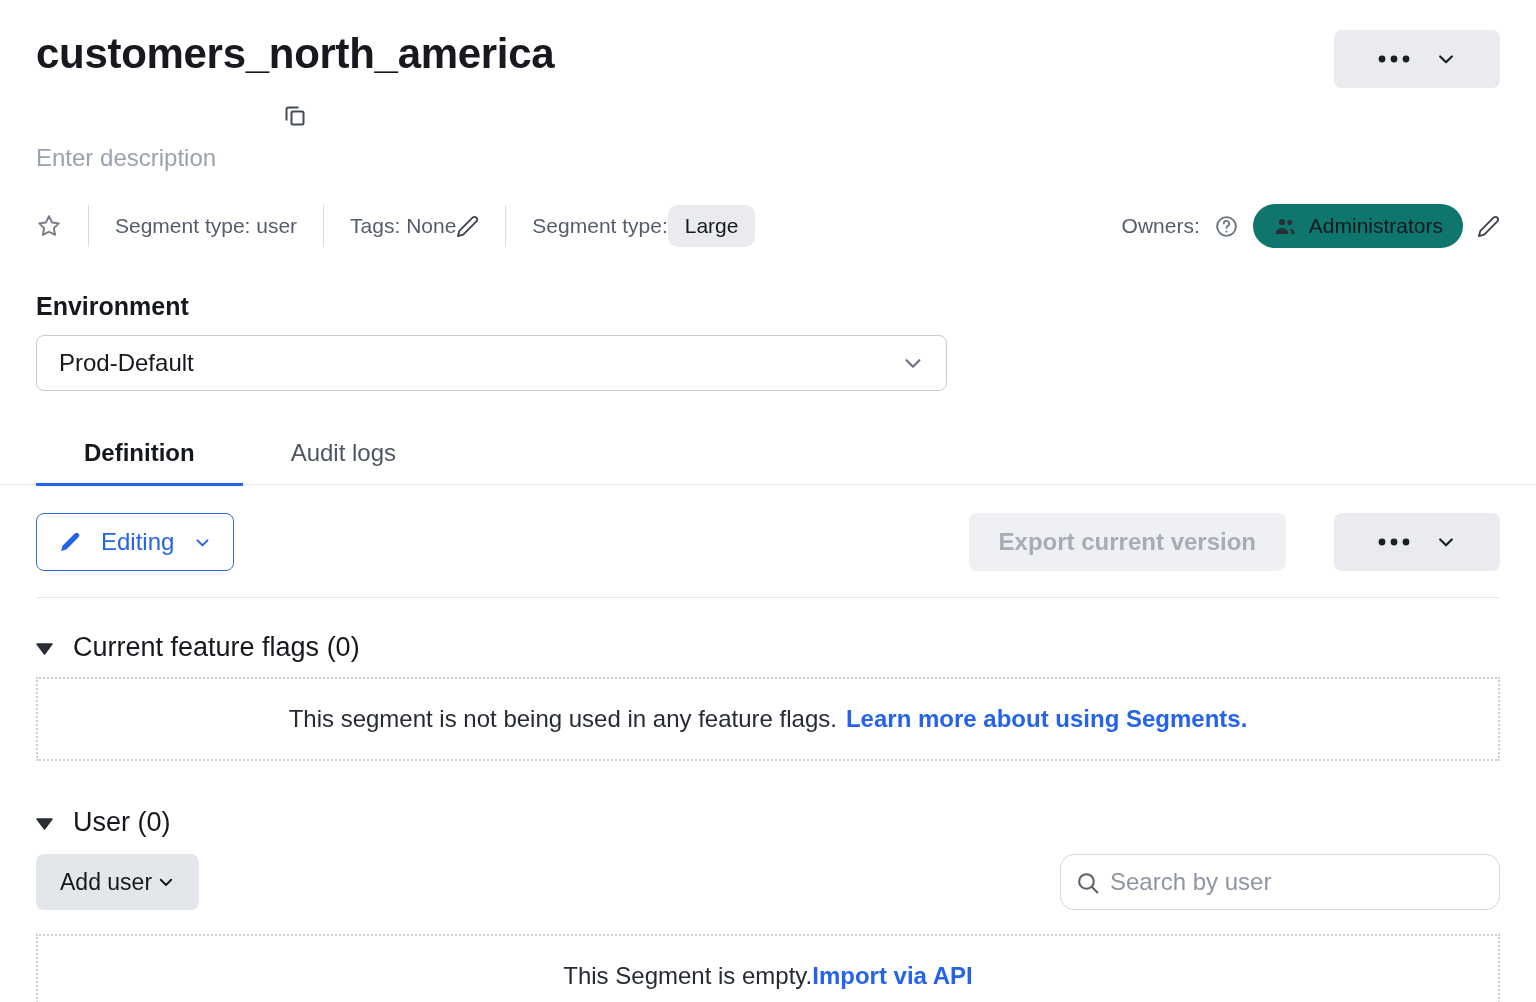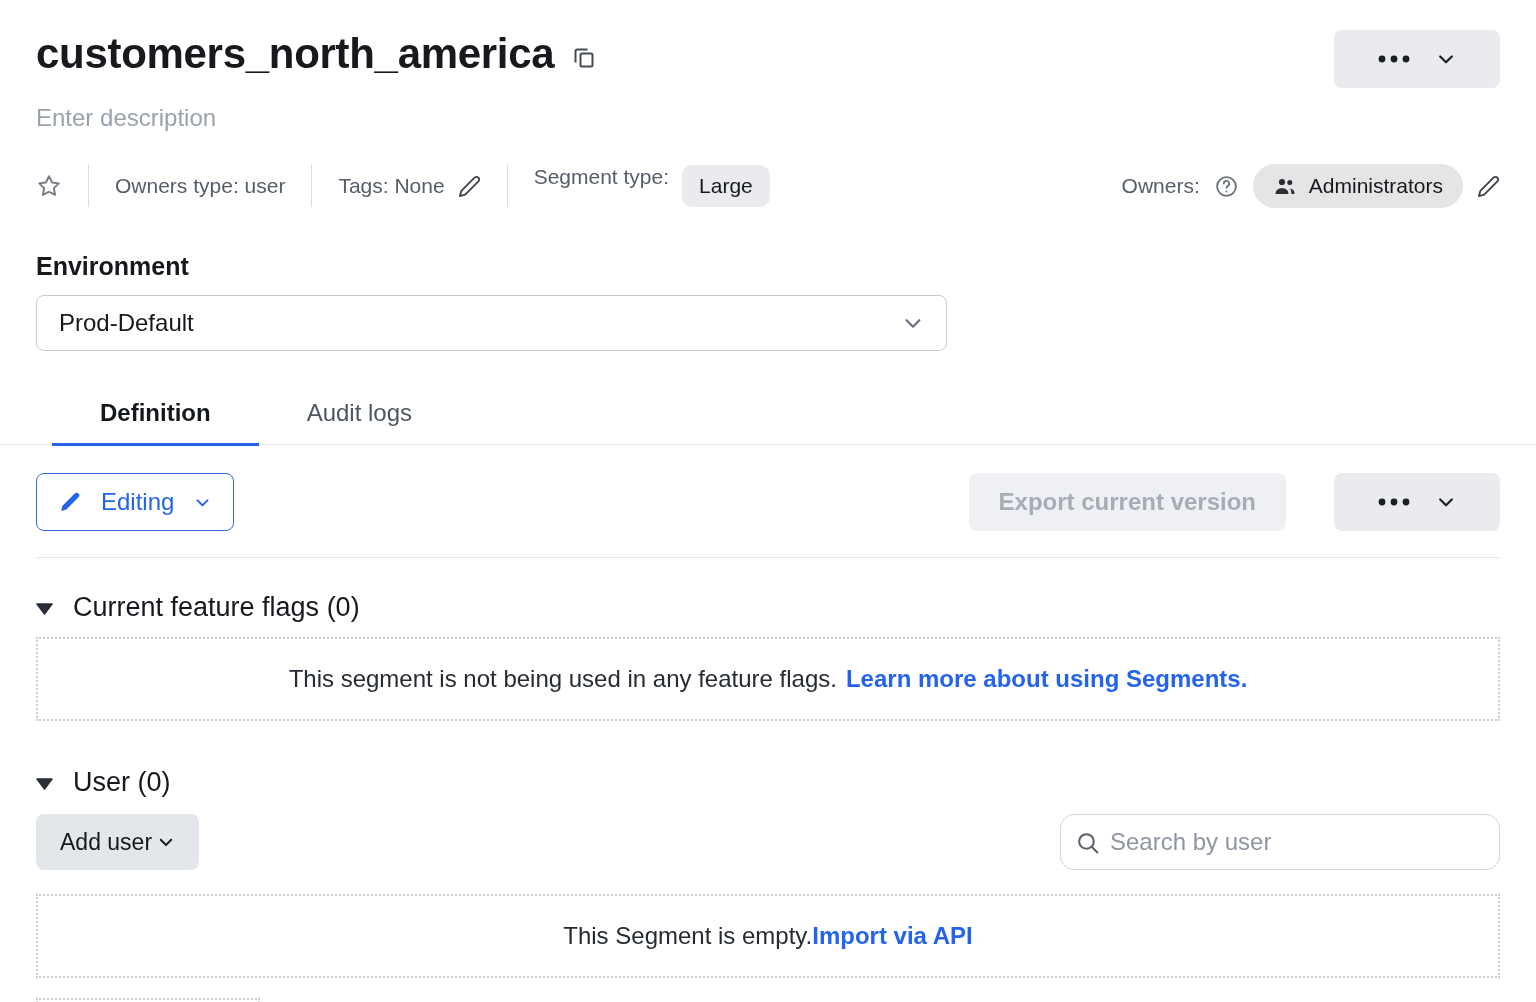--- a/index.html
+++ b/index.html
@@ -6,60 +6,60 @@
   html, body {
     width: 1536px; height: 1002px; overflow: hidden;
     background: #ffffff; color: #17191e;
     font-family: "Liberation Sans", sans-serif;
   }
   .page { padding: 0 36px; }
   .icon { display: inline-flex; align-items: center; justify-content: center; flex: none; }
 
   
   .title-row { margin-top: 30px; display: flex; justify-content: space-between; align-items: flex-start; }
-  .title-group { display: flex; align-items: center; gap: 18px; }
+  .title-group { display: flex; align-items: center; gap: 18px; flex-direction: column; }
   .page-title { font-size: 42px; font-weight: 700; color: #17191e; letter-spacing: -0.3px; }
   .copy-icon { color: #454b55; margin-top: 6px; cursor: pointer; }
   .btn-more {
     width: 166px; height: 58px; background: #e9ebef; border: none; border-radius: 8px;
     display: flex; align-items: center; justify-content: center; gap: 26px;
     color: #1b1e24; cursor: pointer;
   }
   .description { margin-top: 16px; font-size: 24px; color: #9aa2ae; cursor: text; }
 
   
   .meta-row { margin-top: 32px; display: flex; align-items: center; font-size: 21px; color: #565d6a; }
   .vdiv { width: 1px; height: 42px; background: #d8dbdf; margin: 0 26px; flex: none; }
-  .meta-group { display: flex; gap: 13px; }
+  .meta-group { display: flex; align-items: center; }
   .star-icon { color: #757c88; cursor: pointer; }
   .pencil-icon { color: #3c414b; cursor: pointer; }
   .badge {
     background: #e9ebee; color: #17191e; border-radius: 10px;
     padding: 9px 17px; font-size: 21px;
   }
   .owners-cluster { margin-left: auto; display: flex; align-items: center; gap: 14px; }
   .question-icon { color: #6a7280; cursor: pointer; }
   .owner-pill {
-    display: flex; align-items: center; gap: 12px; background: #e5e5e5;
+    display: flex; align-items: center; gap: 12px; background: #0f766e;
     border-radius: 23px; padding: 10px 20px; color: #15181d; font-size: 21px; cursor: pointer;
   }
   .people-icon { color: #2a2e35; }
 
   
   .env-label { margin-top: 44px; font-size: 25px; font-weight: 700; color: #15181d; }
   .select {
     margin-top: 14px; width: 911px; height: 56px;
     border: 1px solid #c7cbd2; border-radius: 8px;
     display: flex; align-items: center; justify-content: space-between;
     padding: 0 22px; font-size: 24px; color: #15181d; cursor: pointer; background: #fff;
   }
   .select .chev { color: #6b7280; }
 
   
-  .tabs { margin: 34px -36px 12px; padding: 0 52px; display: flex; border-bottom: 1px solid #e3e6ea; }
+  .tabs { margin: 34px -36px 12px; padding: 0 36px; display: flex; border-bottom: 1px solid #e3e6ea; }
   .tab {
     padding: 14px 48px 16px; font-size: 24px; color: #4e5563; font-weight: 500;
     cursor: pointer; border-bottom: 3px solid transparent; margin-bottom: -2px;
   }
   .tab.active { color: #15181d; font-weight: 700; border-bottom-color: #2563eb; }
 
   
   .toolbar {
     margin-top: 28px; display: flex; justify-content: space-between; align-items: center;
     padding-bottom: 26px; border-bottom: 1px solid #e3e6ea;
@@ -142,21 +142,21 @@
 
     <div class="description">Enter description</div>
 
     <div class="meta-row">
       <span class="icon star-icon">
         <svg width="26" height="26" viewBox="0 0 24 24" fill="none" stroke="currentColor" stroke-width="1.8" stroke-linejoin="round">
           <path d="M12 3l2.8 5.7 6.2.9-4.5 4.4 1.1 6.2L12 17.3 6.4 20.2l1.1-6.2L3 9.6l6.2-.9z"></path>
         </svg>
       </span>
       <span class="vdiv"></span>
-      <span>Owners type: user</span>
+      <span>Segment type: user</span>
       <span class="vdiv"></span>
       <span class="meta-group">
         <span>Tags: None</span>
         <span class="icon pencil-icon">
           <svg width="23" height="23" viewBox="0 0 24 24" fill="none" stroke="currentColor" stroke-width="1.9" stroke-linecap="round" stroke-linejoin="round">
             <path d="M17 3a2.85 2.85 0 1 1 4 4L7.5 20.5 2 22l1.5-5.5z"></path>
           </svg>
         </span>
       </span>
       <span class="vdiv"></span>

